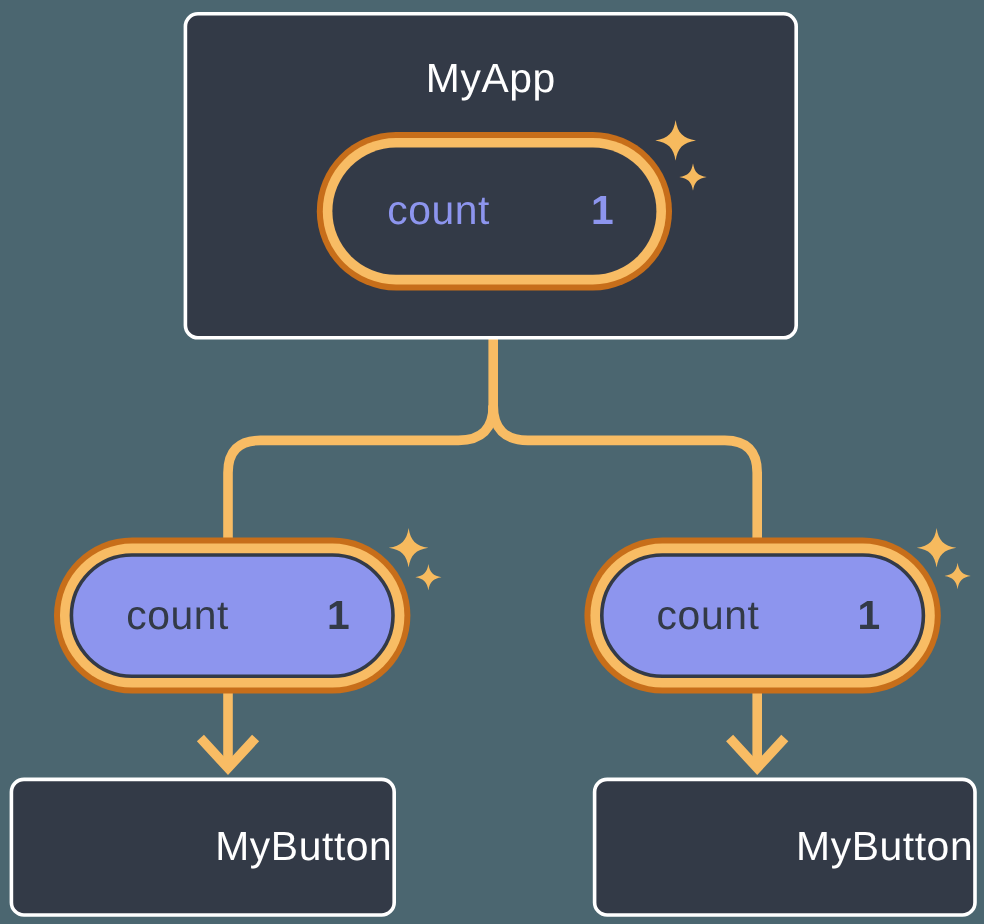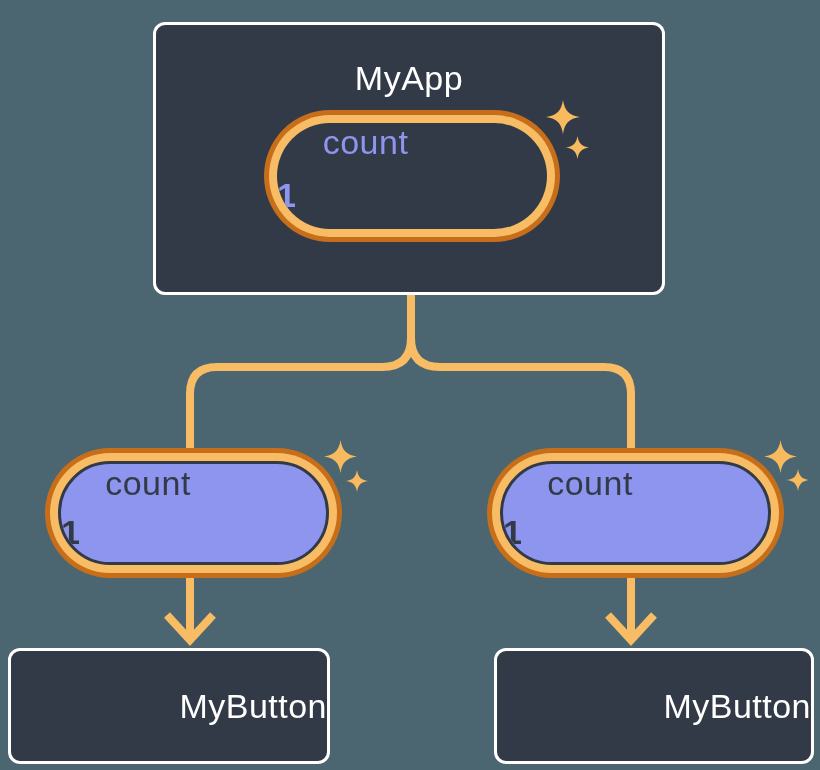--- a/index.html
+++ b/index.html
@@ -38,21 +38,21 @@
     z-index: 2;
     color: var(--node-text, #FFFFFF);
   }
   .node-title {
     font-size: 34px;
     font-weight: 500;
     letter-spacing: 0.5px;
     text-align: center;
     color: var(--node-text, #FFFFFF);
   }
-  .node.root { left: 153px; top: 22px; width: 512px; height: 273px; }
+  .node.root { left: 153px; top: 10px; width: 512px; height: 273px; }
   .node.root .node-title { margin-top: 34px; }
   .node.leaf {
     display: flex;
     align-items: center;
     justify-content: flex-end;
   }
   .node.leaf-left  { left: 8px;   top: 648px; width: 322px; height: 116px; }
   .node.leaf-right { left: 494px; top: 648px; width: 320px; height: 116px; }
   
   .pill {
@@ -69,22 +69,21 @@
     border-radius: 999px;
     background: var(--ring-inner, #F8BC64);
     padding: 8px;
   }
   .pill-inner {
     box-sizing: border-box;
     height: 100%;
     border-radius: 999px;
     overflow: hidden;
     display: flex;
-    align-items: flex-start;
-    flex-direction: column;
+    align-items: center;
   }
   .pill.dark { left: 264px; top: 110px; width: 296px; height: 132px; }
   .pill.dark .pill-inner { background: var(--node-fill, #333A47); }
   .pill.dark .pill-name, .pill.dark .pill-value { color: var(--state-text-light, #8D95EE); }
   .pill.dark .pill-divider { background: var(--ring-inner, #F8BC64); }
   .pill.purple { width: 297px; height: 130px; }
   .pill.purple-left  { left: 45px;  top: 448px; }
   .pill.purple-right { left: 487px; top: 448px; }
   .pill.purple .pill-inner {
     background: var(--state-fill, #8D95EE);

